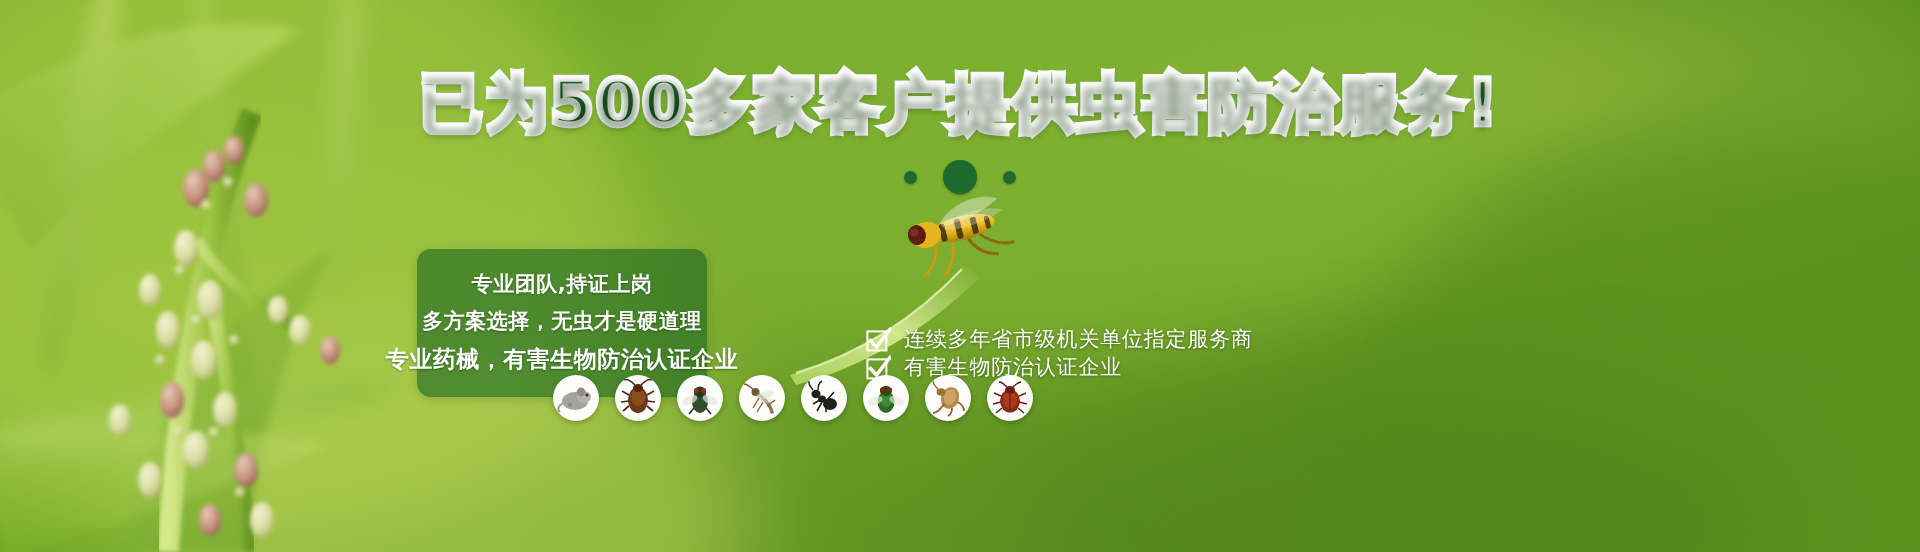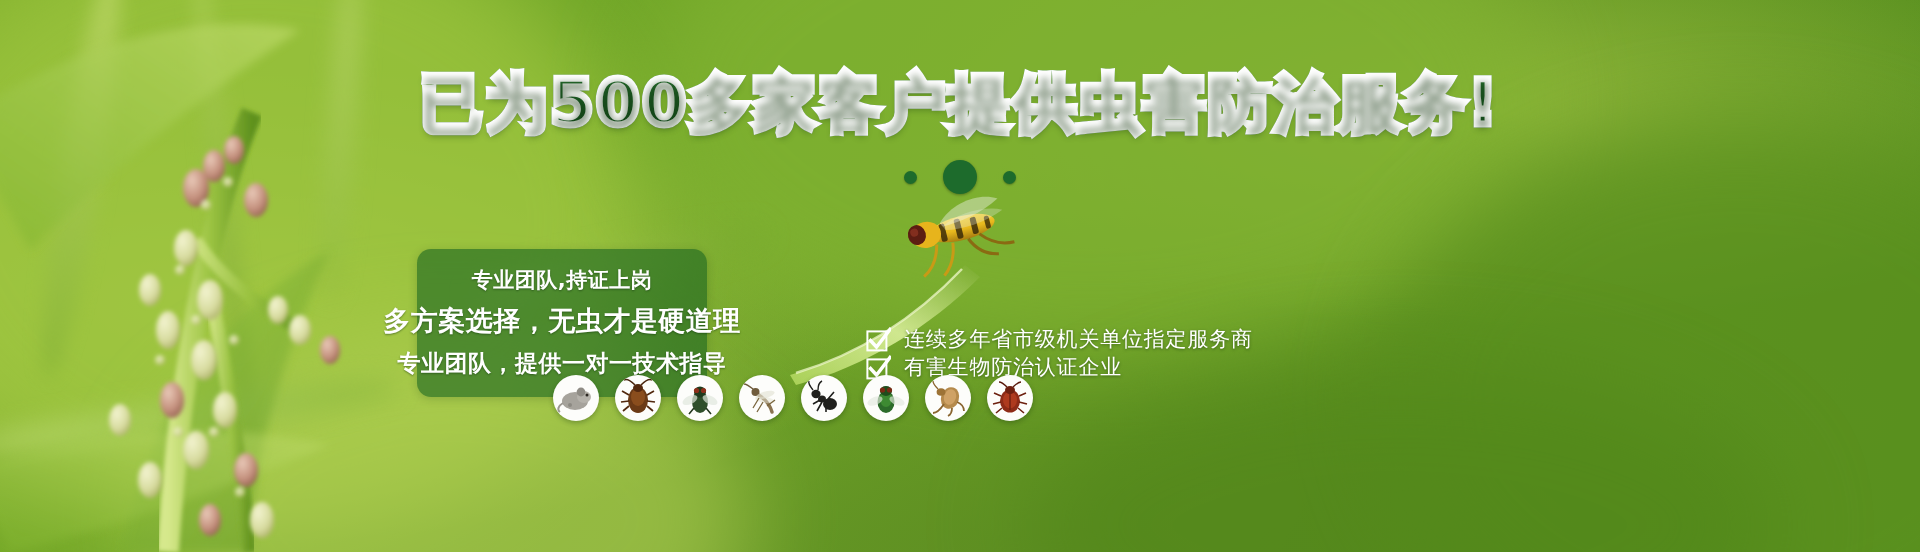--- a/index.html
+++ b/index.html
@@ -106,21 +106,21 @@
   }
   .panel-line {
     color: #ffffff;
     font-weight: 700;
     white-space: nowrap;
     text-shadow: 0 1px 2px rgba(10,40,8,.45);
     font-family: "DejaVu Sans", "Liberation Sans", sans-serif;
     letter-spacing: .5px;
   }
   .panel-line.l1 { font-size: 21px; margin-bottom: 7px; }
-  .panel-line.l2 { font-size: 27px; margin-bottom: 7px; }
+  .panel-line.l2 { font-size: 21px; margin-bottom: 7px; }
   .panel-line.l3 { font-size: 23px; }
 
   
   .bullets {
     position: absolute;
     left: 866px; top: 325px;
     display: flex;
     flex-direction: column;
   }
   .bullet { display: flex; align-items: center; gap: 13px; }
@@ -292,21 +292,21 @@
 
   <div class="dots">
     <span class="dot-sm"></span>
     <span class="dot-lg"></span>
     <span class="dot-sm"></span>
   </div>
 
   <div class="panel">
     <div class="panel-line l1">专业团队,持证上岗</div>
     <div class="panel-line l2">多方案选择，无虫才是硬道理</div>
-    <div class="panel-line l3">专业团队，提供一对一技术指导</div>
+    <div class="panel-line l3">专业药械，有害生物防治认证企业</div>
   </div>
 
   <div class="bullets">
     <div class="bullet">
       <span class="cbox">
         <svg viewBox="0 0 25 25" xmlns="http://www.w3.org/2000/svg">
           <rect x="1.4" y="4.4" width="19" height="19" fill="none" stroke="#ffffff" stroke-width="2"></rect>
           <path d="M4.5 13.5 L10.5 20 L24 2.5" fill="none" stroke="#ffffff" stroke-width="3.4" stroke-linecap="square"></path>
         </svg>
       </span>

